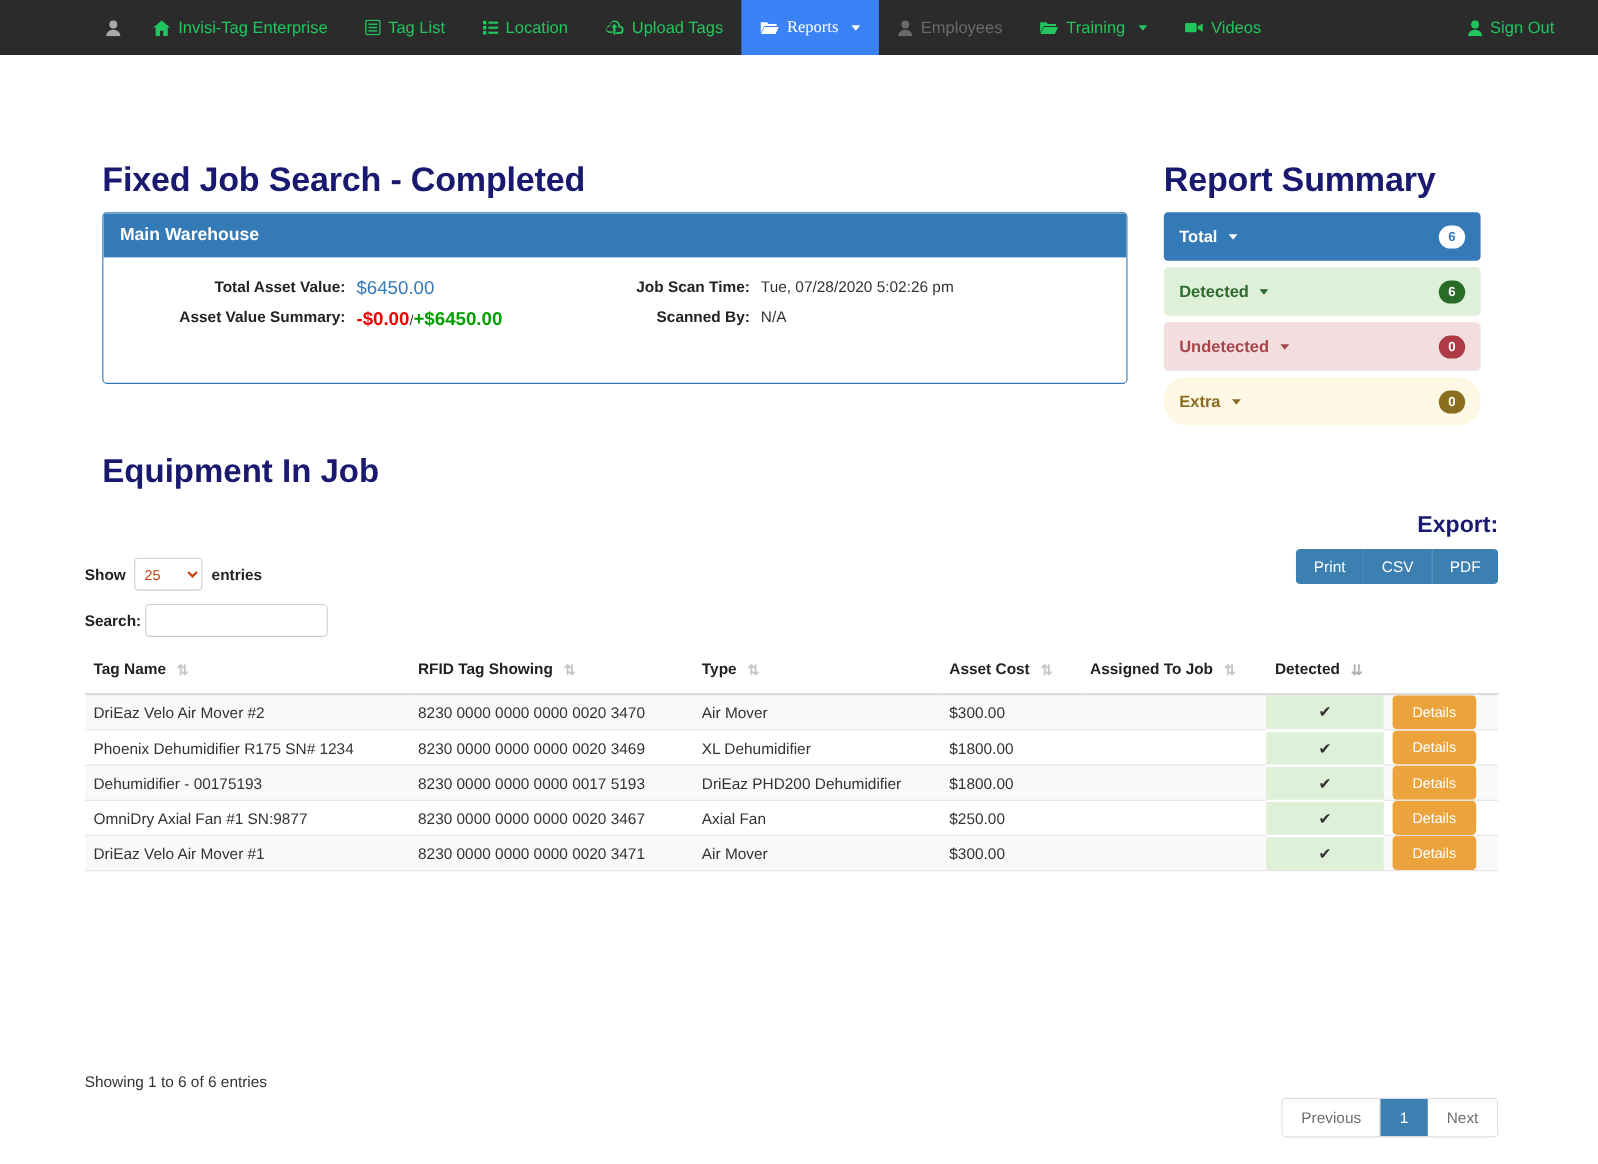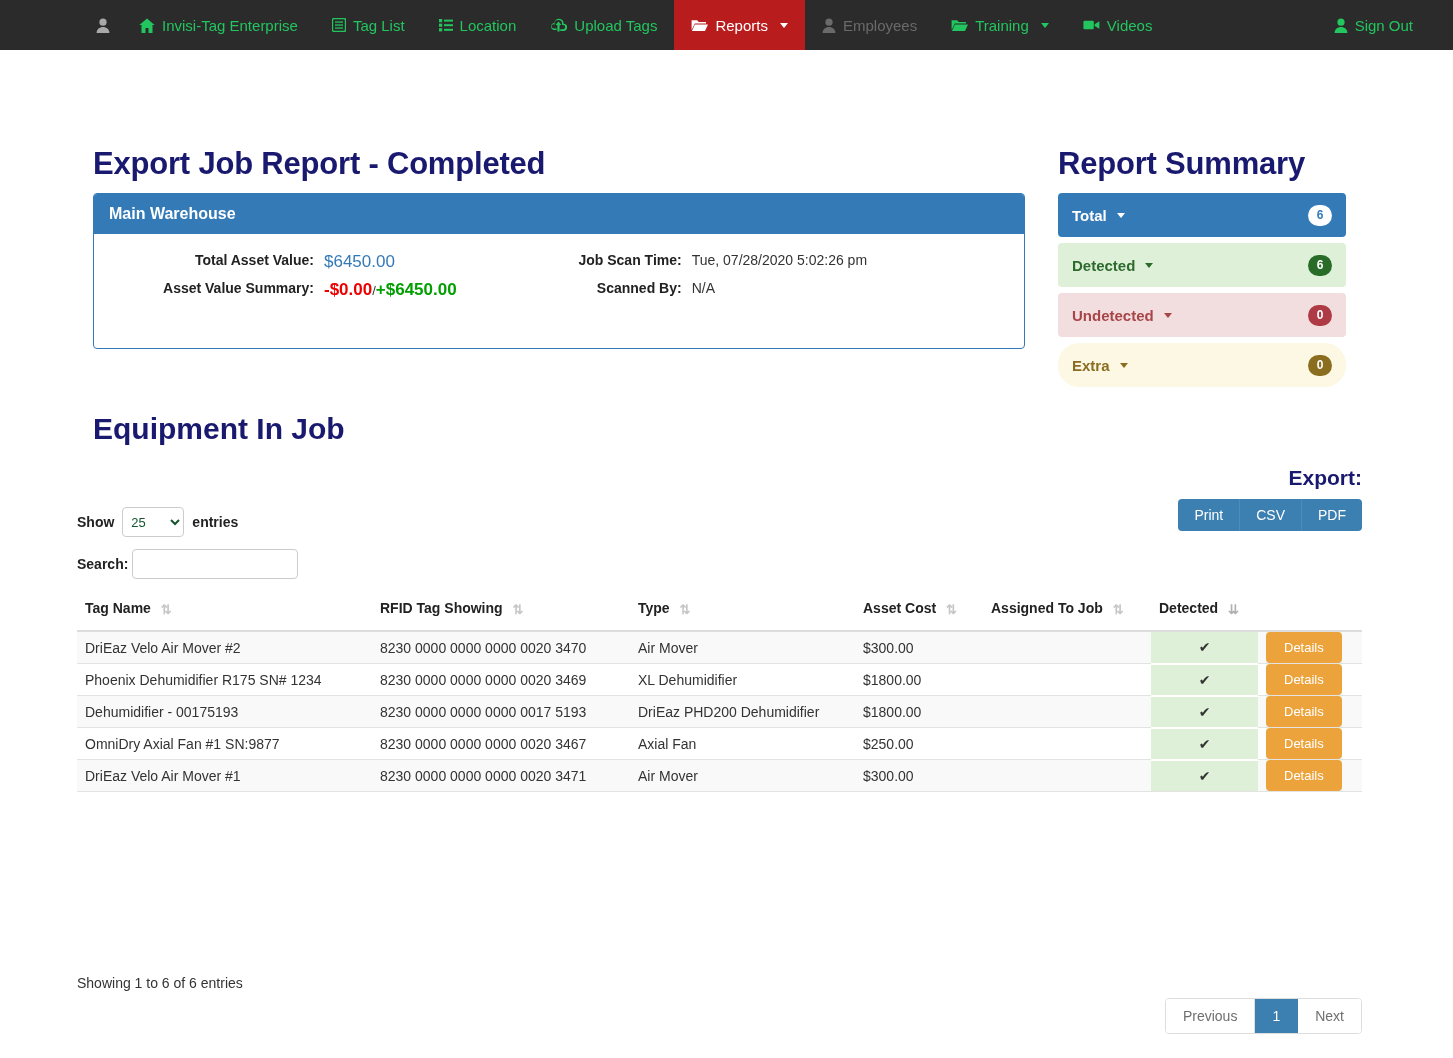--- a/index.html
+++ b/index.html
@@ -26,21 +26,21 @@
   .nav-item {
     display: flex;
     align-items: center;
     gap: 7px;
     padding: 0 17px;
     color: #22c55e;
     text-decoration: none;
     white-space: nowrap;
     cursor: pointer;
   }
-  .nav-item.active { background: #b91c1c; color: #ffffff; }
+  .nav-item.active { background: #3b82f6; color: #ffffff; font-family: Liberation Serif, serif; }
   .nav-item.disabled { color: #6a6a6a; cursor: default; }
   .nav-item.plain { padding: 0 12px 0 0; }
   .nav-item.right { margin-left: auto; padding-right: 40px; }
   .nav-ico { display: inline-flex; align-items: center; }
   .nav-ico svg { display: block; }
   .caret {
     width: 0; height: 0;
     border-left: 4.5px solid transparent;
     border-right: 4.5px solid transparent;
     border-top: 5px solid currentColor;
@@ -177,21 +177,21 @@
   .dt-len select {
     margin: 0 8px;
     width: 62px;
     height: 30px;
     padding: 2px 4px;
     font-family: inherit;
     font-size: 13px;
     border: 1px solid #ccc;
     border-radius: 4px;
     background: #fff;
-    color: #14532d;
+    color: #c2410c;
   }
   .dt-filter { display: flex; align-items: center; margin-top: 12px; font-size: 14px; font-weight: bold; color: #222; }
   .dt-filter input {
     margin-left: 4px;
     width: 166px;
     height: 30px;
     padding: 4px 8px;
     font-family: inherit;
     font-size: 13px;
     border: 1px solid #ccc;
@@ -391,21 +391,21 @@
           <circle cx="7" cy="4.2" r="3.6" fill="currentColor"></circle>
           <path d="M0.6 15c0-3.6 2.9-5.9 6.4-5.9s6.4 2.3 6.4 5.9z" fill="currentColor"></path>
         </svg>
     </span>
     <span>Sign Out</span>
   </a>
 </div>
 
 <div class="page">
 
-  <h1 class="title" id="report-title">Export Job Report - Completed</h1>
+  <h1 class="title" id="report-title">Fixed Job Search - Completed</h1>
   <h1 class="title" id="summary-title">Report Summary</h1>
 
   <div class="panel">
     <div class="panel-head">Main Warehouse</div>
     <div class="panel-body">
       <div class="kv-block blk-left">
         <div class="kv-row">
           <div class="kv-k">Total Asset Value:</div>
           <div class="kv-v v-blue">$6450.00</div>
         </div>

